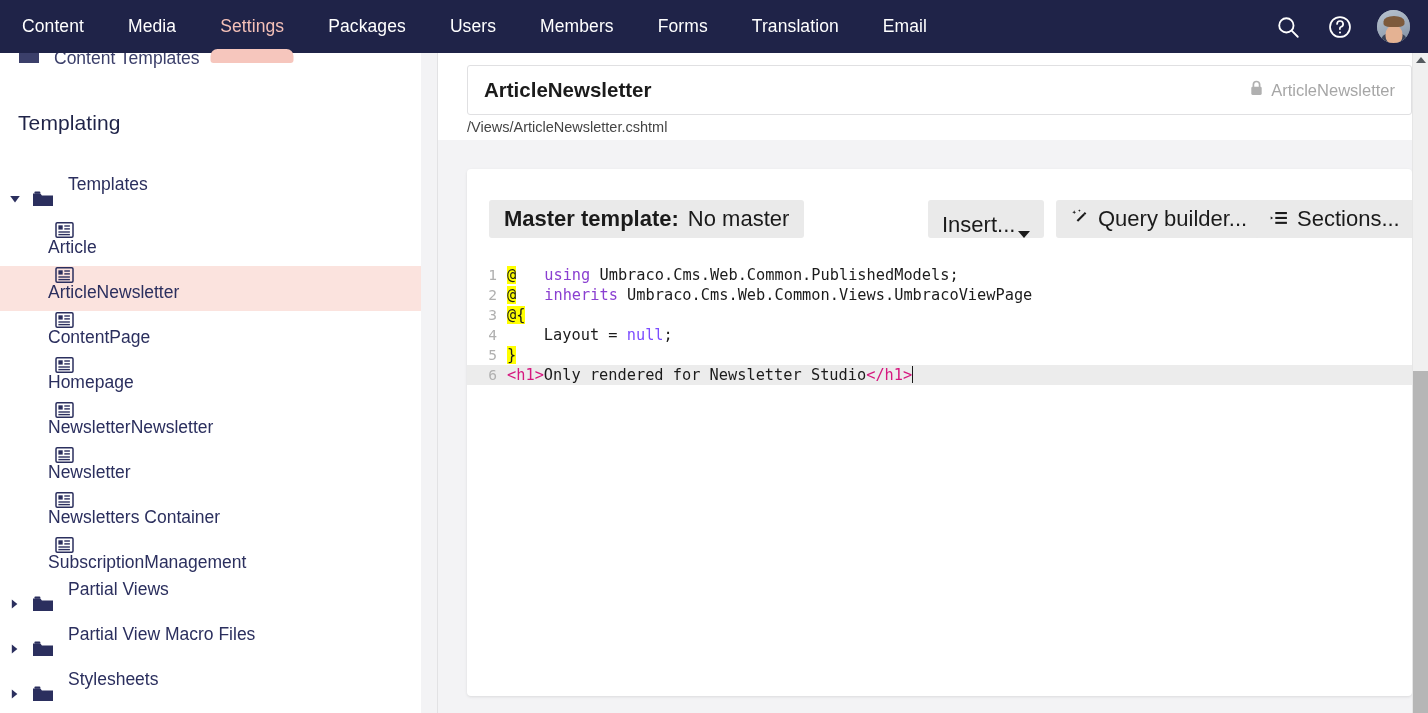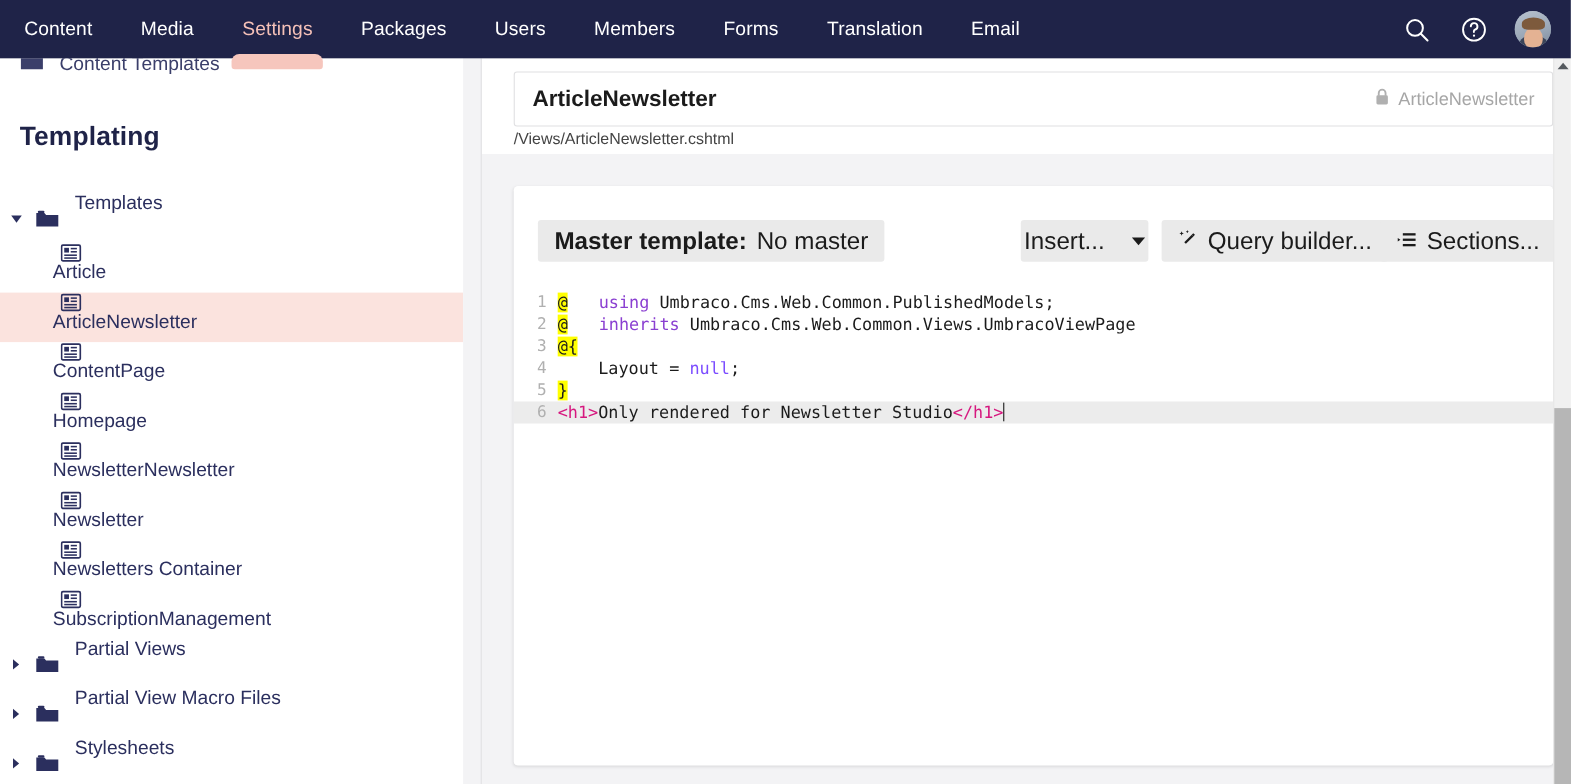--- a/index.html
+++ b/index.html
@@ -102,22 +102,22 @@
     display: flex; align-items: center;
     padding-left: 18px;
     color: #2b2f5e;
     font-size: 17.5px;
     opacity: .92;
   }
   .tree-cut .folder-ico { margin-right: 14px; }
   .section-title {
     position: absolute;
     top: 58px; left: 18px;
-    font-size: 24px;
-    font-weight: bold;
+    font-size: 21px;
+    font-weight: normal;
     color: #1f2348;
     letter-spacing: .1px;
   }
   .tree { position: absolute; top: 123px; left: 0; width: 421px; }
   .tree-row {
     display: flex; 
     height: 45px;
     padding-left: 4px;
     cursor: pointer;
     color: #2b2f5e;
@@ -241,21 +241,21 @@
     font-family: "Liberation Sans", sans-serif;
     font-size: 22px;
     color: #1b1b1b;
     cursor: pointer;
     padding: 0 15px;
     white-space: nowrap;
   }
   .btn-master { left: 22px; gap: 9px; cursor: pointer; }
   .btn-master .lab { font-weight: bold; }
   .btn-master .val { font-weight: normal; }
-  .btn-insert { left: 461px; width: 116px; justify-content: space-between; padding: 0 3px; }
+  .btn-insert { left: 461px; width: 116px; justify-content: space-between; padding: 0 14px; align-items: flex-end; }
   .btn-insert .caret-dn {
     width: 0; height: 0;
     border-left: 6px solid transparent;
     border-right: 6px solid transparent;
     border-top: 7px solid #1b1b1b;
   }
   .btn-query { left: 589px; gap: 9px; }
   .btn-sections { left: 788px; gap: 9px; }
 
   

